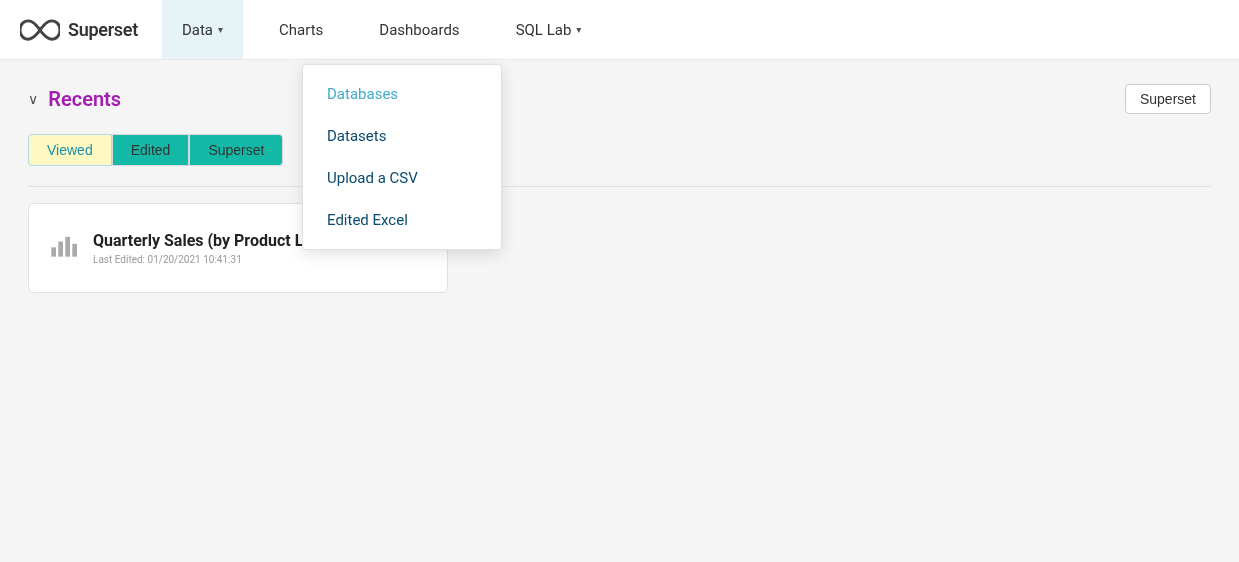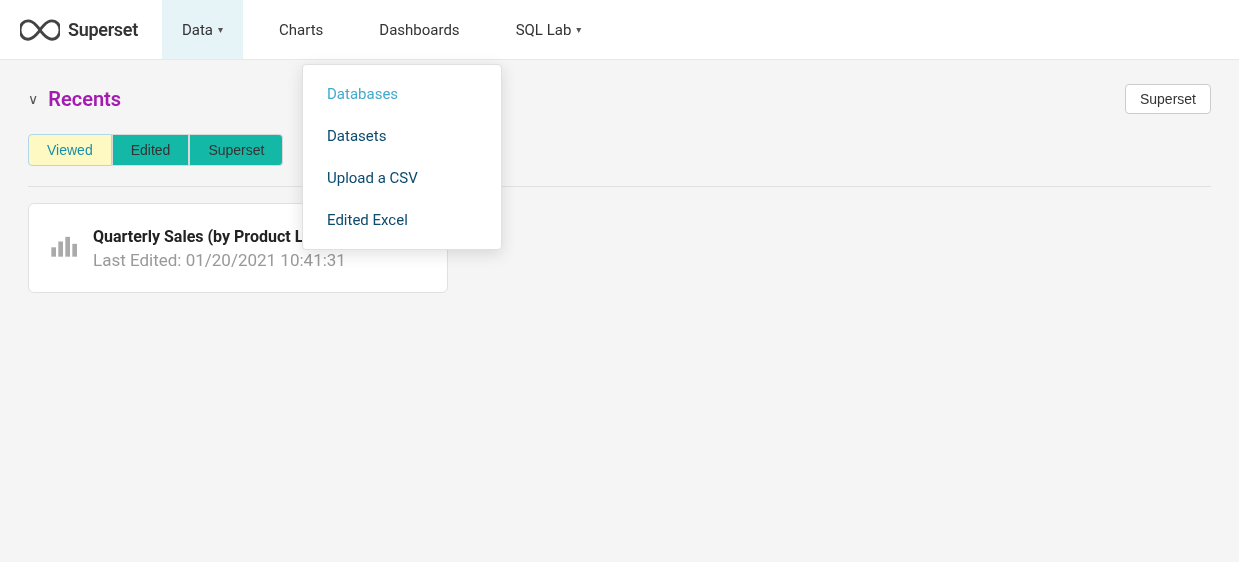--- a/index.html
+++ b/index.html
@@ -208,21 +208,21 @@
       gap: 4px;
     }
 
     .card-title {
       font-size: 16px;
       font-weight: 700;
       color: #222;
     }
 
     .card-subtitle {
-      font-size: 17px;
+      font-size: 10px;
       color: #999;
     }
   </style>
 </head>
 <body>
 
 <nav class="navbar">
 
   <div class="logo-area">
     <svg class="logo-icon" viewBox="0 0 48 26" fill="none" xmlns="http://www.w3.org/2000/svg">

